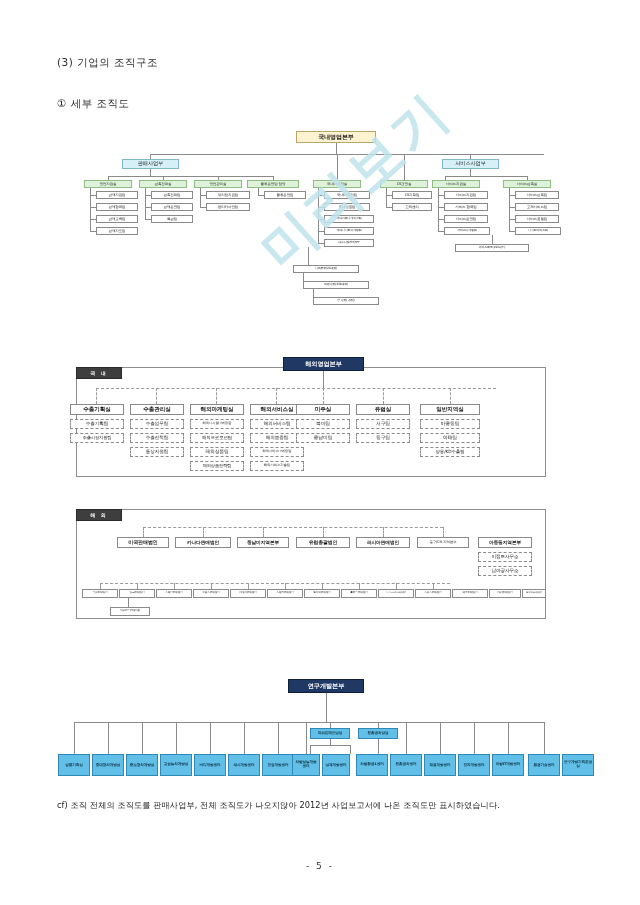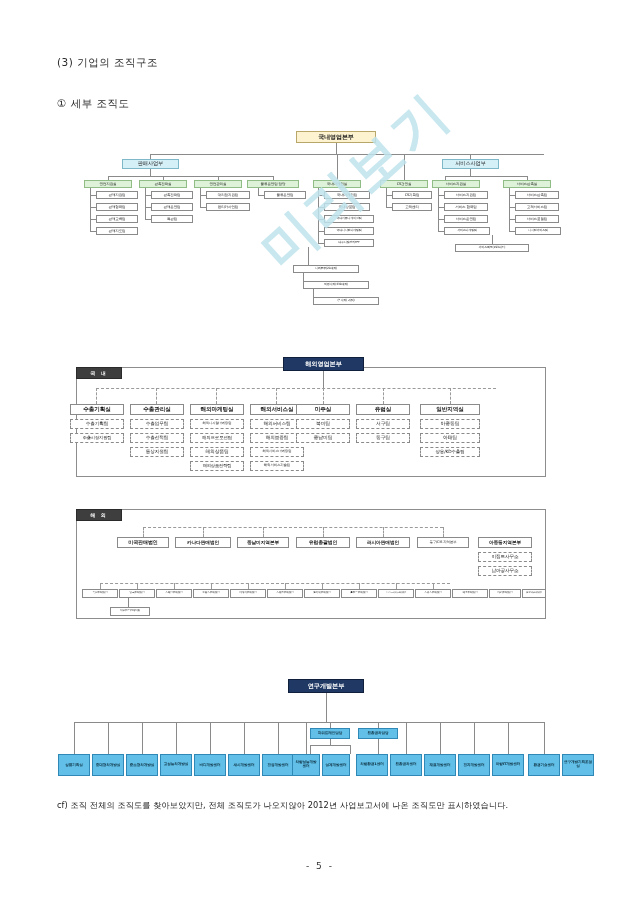--- a/index.html
+++ b/index.html
@@ -437,16 +437,16 @@
 
     <div class="ln v" style="left:508px;top:722px;height:32px;"></div>
     <div class="box lblue wrap" style="left:492px;top:754px;width:32px;height:22px;">차량IT개발센터</div>
 
     <div class="ln v" style="left:544px;top:722px;height:32px;"></div>
     <div class="box lblue" style="left:528px;top:754px;width:32px;height:22px;">환경기술센터</div>
 
     <div class="box lblue wrap" style="left:562px;top:754px;width:32px;height:22px;">연구개발기획조정실</div>
   </div>
 
-  <div class="footnote">cf) 조직 전체의 조직도를 찾아보았지만, 전체 조직도가 나오지않아 2012년 사업보고서에 나온 조직도만 표시하였습니다.</div>
+  <div class="footnote">cf) 조직 전체의 조직도를 판매사업부, 전체 조직도가 나오지않아 2012년 사업보고서에 나온 조직도만 표시하였습니다.</div>
   <div class="pagenum">- 5 -</div>
 
 </div>
 
 </body></html>

